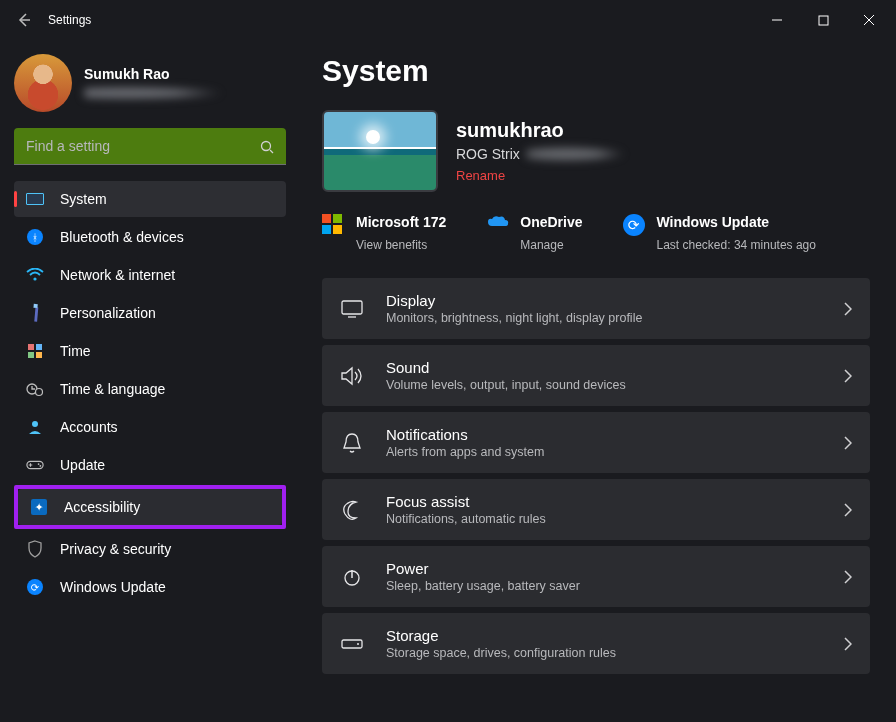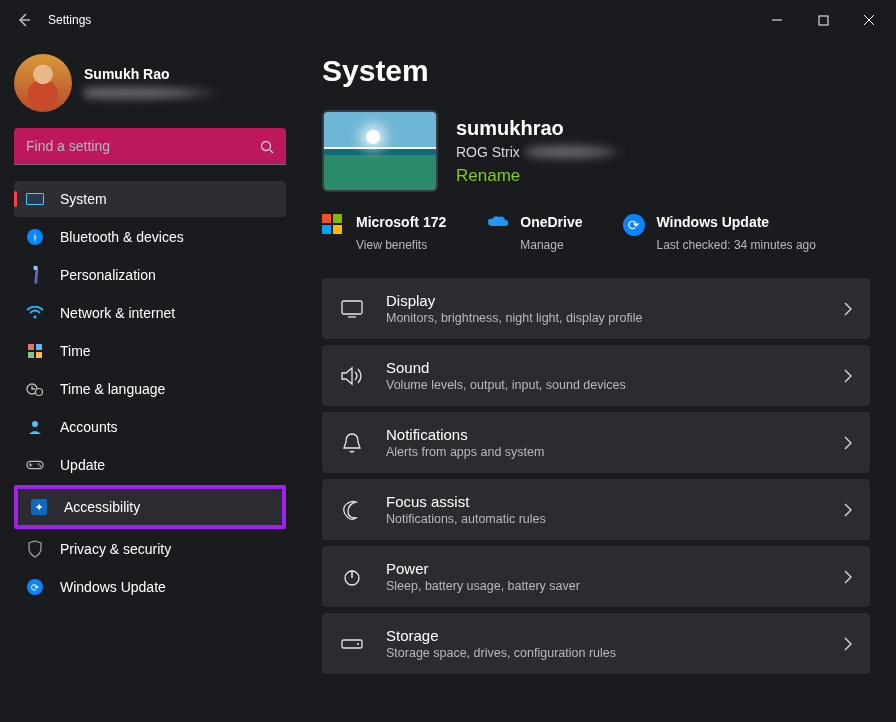--- a/index.html
+++ b/index.html
@@ -51,21 +51,21 @@
     width: 140px; height: 14px;
     background: radial-gradient(ellipse at 30% 50%, #6a6c72 0 40%, transparent 70%);
     filter: blur(4px); border-radius: 6px;
   }
   .search-wrap {
     position:relative;
     margin-bottom: 14px;
   }
   .search-input {
     width: 100%;
-    background: #be185d;
+    background: #4d7c0f;
     border: none;
     border-bottom: 1px solid #6e6f73;
     color: #cfcfcf;
     padding: 10px 36px 10px 12px;
     font-size: 14px;
     border-radius: 4px 4px 0 0;
   }
   .search-input::placeholder { color: #b7b8bb; }
   .search-icon {
     position:absolute; right:12px; top:50%; transform:translateY(-50%);
@@ -113,21 +113,21 @@
     box-shadow: 0 0 12px 6px rgba(255,255,255,0.7);
   }
   .device-name { font-size:20px; font-weight:600; }
   .device-model-row { display:flex; align-items:center; gap:6px; margin-top:4px;}
   .device-model { font-size:14px; color:#d8d8da; }
   .device-blur {
     width: 100px; height:16px;
     background: radial-gradient(ellipse at 40% 50%, #64666b 0 40%, transparent 70%);
     filter: blur(4px); border-radius:6px;
   }
-  .rename { color:#84cc16; font-size:17px; margin-top:6px; display:inline-block;}
+  .rename { color:#ef4444; font-size:13px; margin-top:6px; display:inline-block;}
   .quick-row {
     display:flex; gap: 40px; margin-bottom: 26px; align-items:flex-start;
   }
   .quick-item { display:flex; gap:12px; align-items:flex-start;}
   .quick-icon { width:22px; height:22px; }
   .quick-title { font-size:14px; font-weight:600; }
   .quick-sub { font-size:12px; color:#b8b9bc; margin-top:8px;}
   .cards { display:flex; flex-direction:column; gap:6px; }
   .card {
     background:#2b2c30; border-radius:4px;
@@ -224,37 +224,37 @@
           </span>
         <span>System</span>
       </div>
       <div class="nav-item">
         <span class="icon">
             <span class="ic-bt">ᚼ</span>
           </span>
         <span>Bluetooth &amp; devices</span>
       </div>
       <div class="nav-item">
-        <span class="icon ic-brush">
-          <svg width="18" height="18" viewBox="0 0 18 18">
-              <path d="M3 15 L13 5 L15 7 L5 17 Z" fill="#5c6bc0"></path>
-              <rect x="12" y="2" width="4" height="4" fill="#90caf9" transform="rotate(45 14 4)"></rect>
-            </svg>
-        </span>
-        <span>Personalization</span>
-      </div>
-      <div class="nav-item">
         <span class="icon ic-wifi">
           <svg width="18" height="14" viewBox="0 0 18 14">
               <path d="M1 4 Q9 -3 17 4" stroke="#29b6f6" stroke-width="1.8" fill="none"></path>
               <path d="M4 7 Q9 2 14 7" stroke="#29b6f6" stroke-width="1.8" fill="none"></path>
               <circle cx="9" cy="11" r="1.6" fill="#29b6f6"></circle>
             </svg>
         </span>
         <span>Network &amp; internet</span>
+      </div>
+      <div class="nav-item">
+        <span class="icon ic-brush">
+          <svg width="18" height="18" viewBox="0 0 18 18">
+              <path d="M3 15 L13 5 L15 7 L5 17 Z" fill="#5c6bc0"></path>
+              <rect x="12" y="2" width="4" height="4" fill="#90caf9" transform="rotate(45 14 4)"></rect>
+            </svg>
+        </span>
+        <span>Personalization</span>
       </div>
       <div class="nav-item">
         <span class="icon">
             <span class="ic-apps"></span>
           </span>
         <span>Time</span>
       </div>
       <div class="nav-item">
         <span class="icon ic-time">
           <svg width="18" height="16" viewBox="0 0 18 16">

